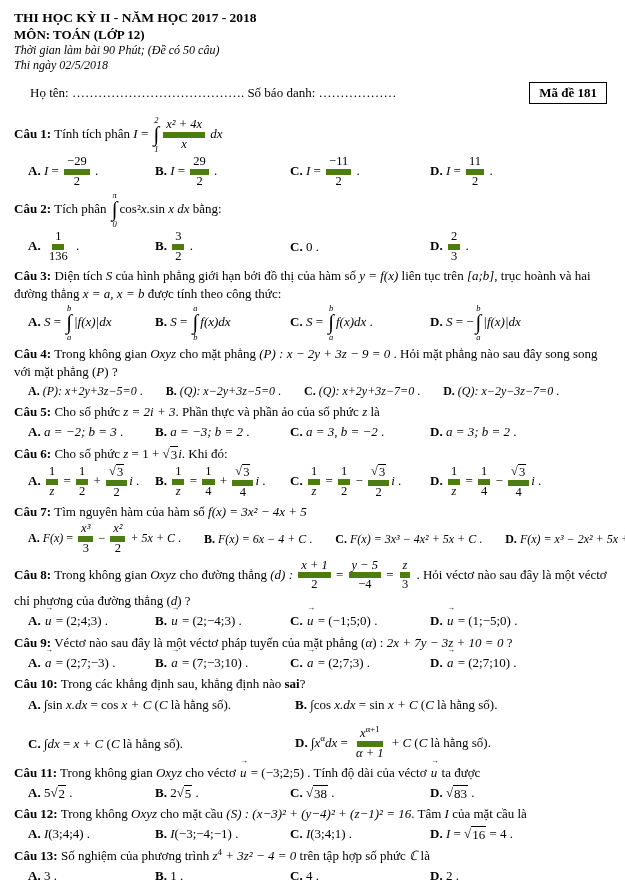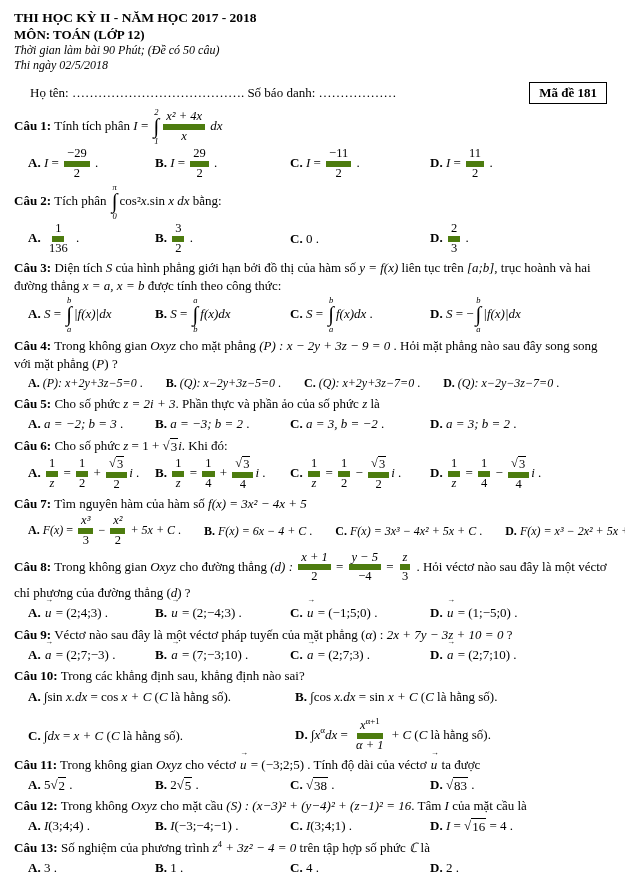--- a/index.html
+++ b/index.html
@@ -13,29 +13,29 @@
   
   .header{display:flex;}
   .h-left{width:46%;text-align:center;}
   .h-right{width:54%;text-align:left;}
   .h-left .l1,.h-left .l2{font-weight:bold;font-size:12.5px;line-height:1.3;}
   .h-rule{width:150px;border-top:1.5px solid #000;margin:6px auto 2px;height:0;}
   .h-note{font-style:italic;font-size:12px;}
   .h-right .r1{font-weight:bold;font-size:13.5px;line-height:1.25;}
   .h-right .r2{font-weight:bold;font-size:13px;line-height:1.25;}
   .h-right .r3,.h-right .r4{font-style:italic;font-size:12px;line-height:1.25;}
-  .name-row{display:flex;align-items:center;margin:9px 0 4px;padding-left:16px;}
+  .name-row{display:flex;align-items:center;margin:9px 0 12px;padding-left:16px;}
   .nr-left{flex:1;}
   .exam-code-box{border:1.4px solid #000;padding:2px 9px;font-weight:bold;font-size:13px;margin-right:4px;white-space:nowrap;}
   
   .question{margin-bottom:3px;}
   .q-stem{line-height:1.4;}
   .q-label{font-weight:bold;}
   .seg-m{font-style:italic;}
-  .seg-b{font-weight:normal;}
+  .seg-b{font-weight:bold;}
   sup.seg-sup{font-size:9px;line-height:0;}
   .opts{display:grid;padding-left:14px;margin:1px 0 3px;align-items:center;}
   .opts.grid4{grid-template-columns:127px 135px 140px 1fr;}
   .opts.grid2{grid-template-columns:267px 1fr;row-gap:13px;}
   .opts.inline{display:flex;gap:23px;font-size:12px;white-space:nowrap;}
   .opt{line-height:1.5;}
   .opt-label{font-weight:bold;}
   
   .frac{display:inline-flex;flex-direction:column;align-items:center;vertical-align:middle;margin:0 2px;line-height:1.1;font-size:12.5px;}
   .frac .num{border-bottom:6px solid #4d7c0f;padding:0 3px;}

